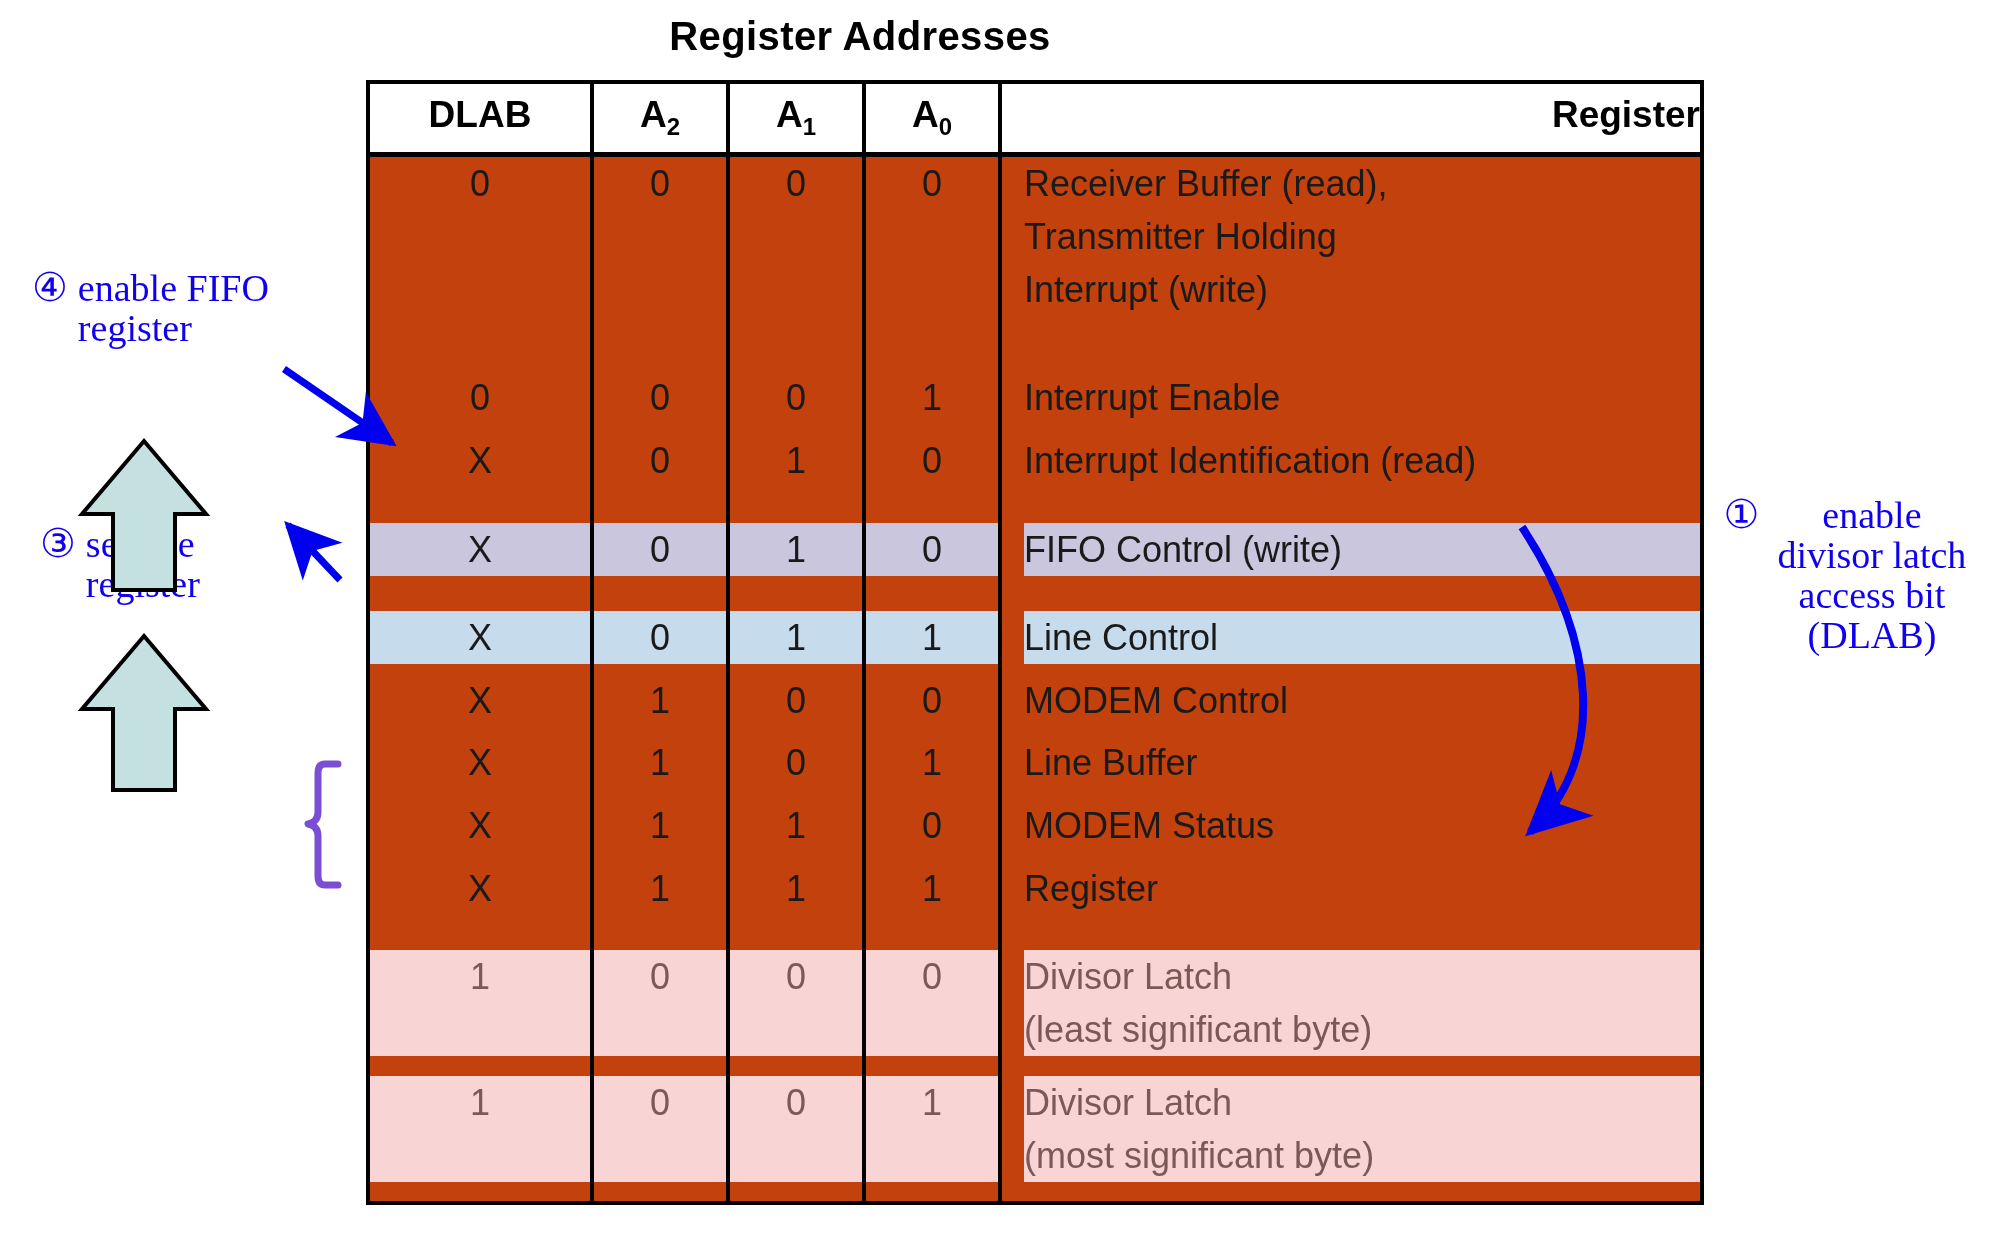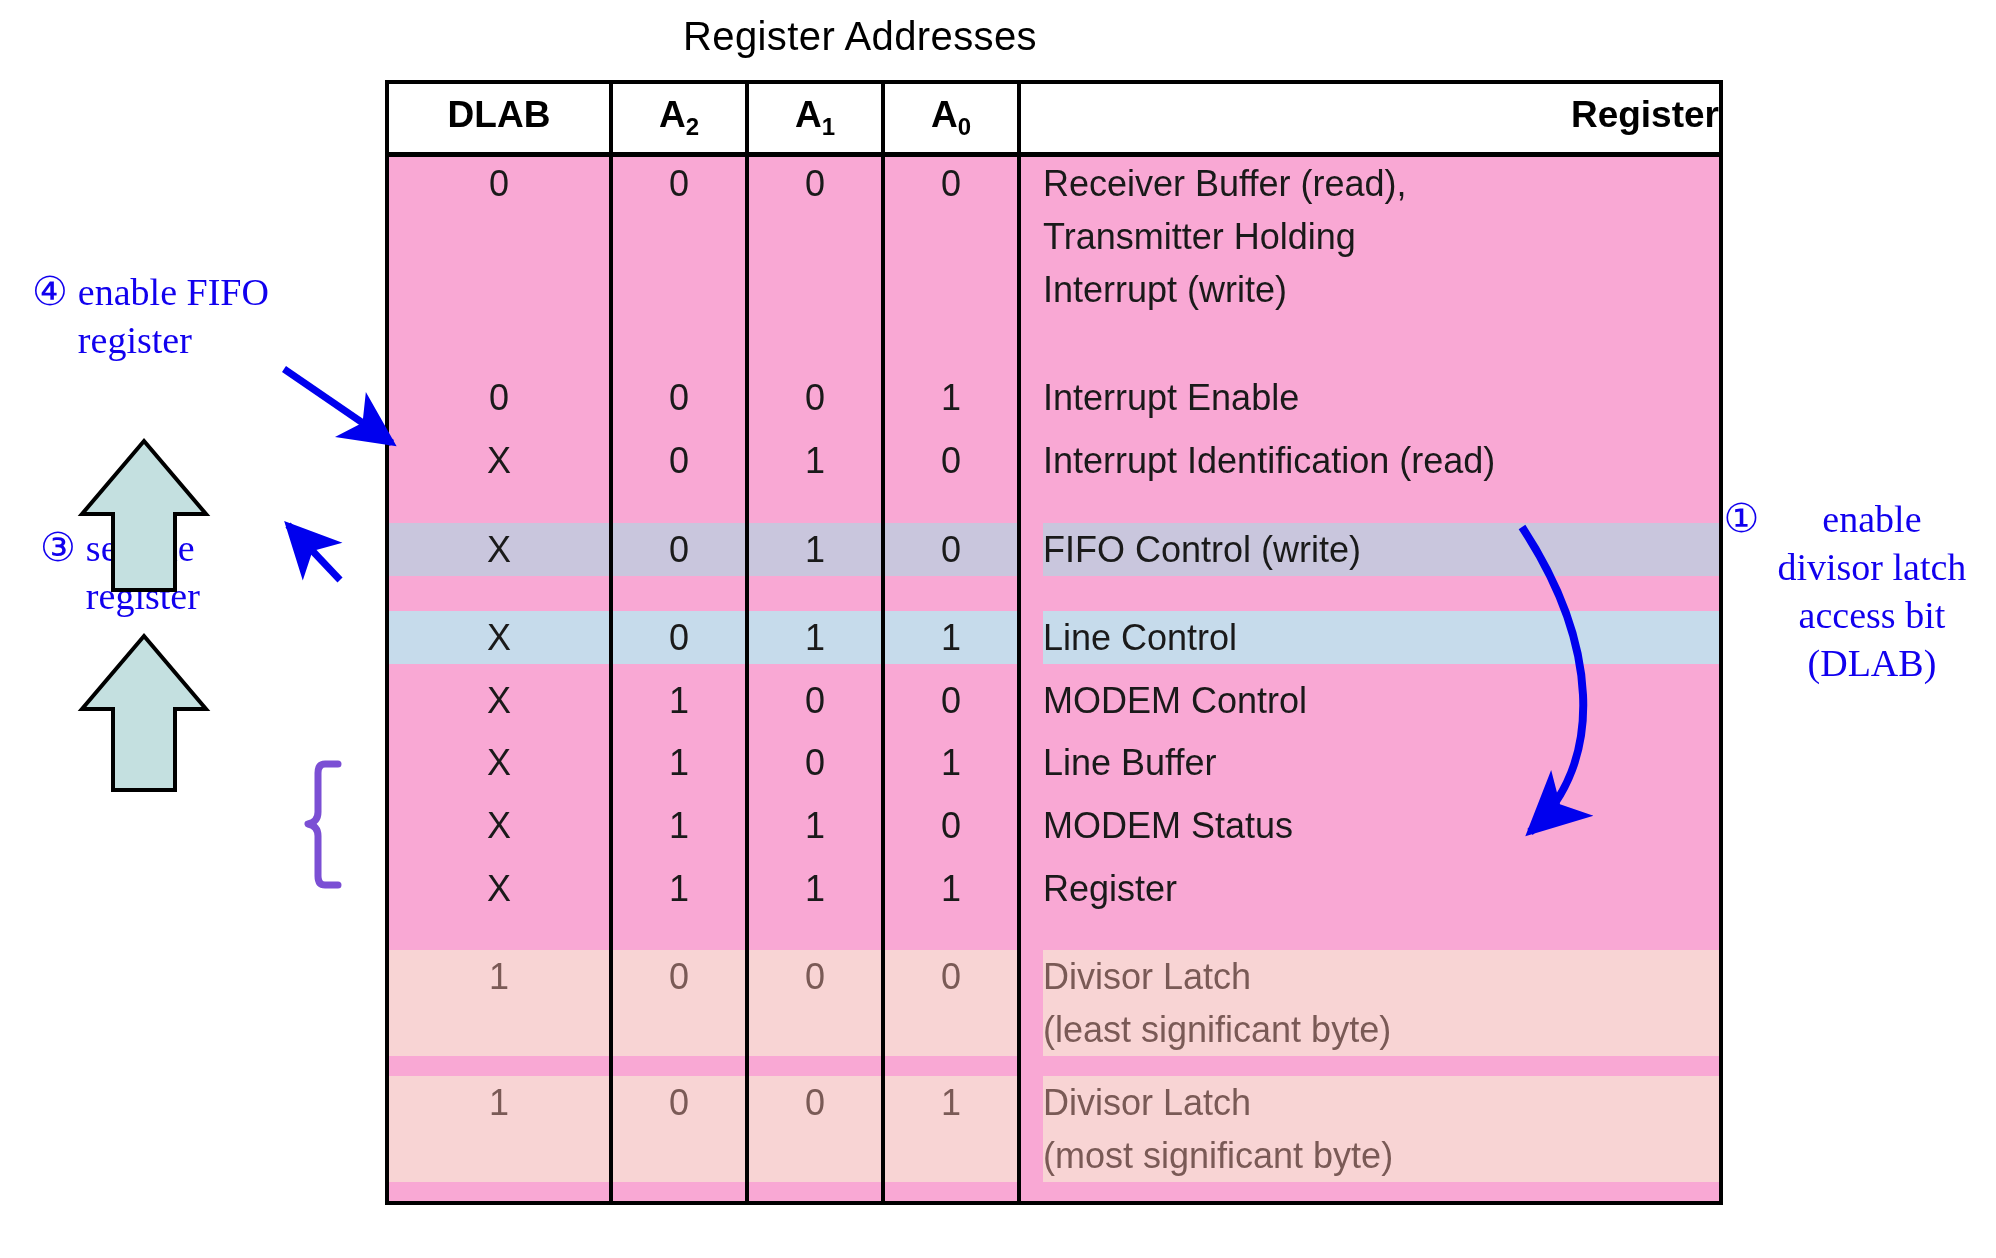--- a/index.html
+++ b/index.html
@@ -22,37 +22,36 @@
   }
 
   
   .title {
     position: absolute;
     left: 360px;
     top: 14px;
     width: 1000px;
     text-align: center;
     font-family: "Liberation Sans", sans-serif;
-    font-weight: normal;
+    font-weight: bold;
     font-size: 40px;
     color: #000000;
     letter-spacing: 0.4px;
   }
 
   
   .table-wrap {
     position: absolute;
     left: 366px;
     top: 80px;
     width: 1338px;
     height: 1125px;
     border: 4px solid #000000;
     box-sizing: border-box;
-    background: #f9a8d4;
-    margin-left: 19px;
+    background: #c2410c;
   }
   table.reg {
     border-collapse: collapse;
     width: 100%;
     height: 100%;
     table-layout: fixed;
     font-family: "Liberation Sans", sans-serif;
   }
   table.reg col.c-dlab { width: 222px; }
   table.reg col.c-a2   { width: 136px; }
@@ -119,21 +118,21 @@
     line-height: 22px;
     font-size: 0;
   }
 
   
   .anno {
     position: absolute;
     font-family: "Liberation Serif", serif;
     color: #1100ee;
     font-size: 38px;
-    line-height: 48px;
+    line-height: 40px;
   }
   .anno .circled {
     font-size: 40px;
     margin-right: 10px;
   }
   .anno-body {
     display: inline-block;
     vertical-align: top;
   }
 

